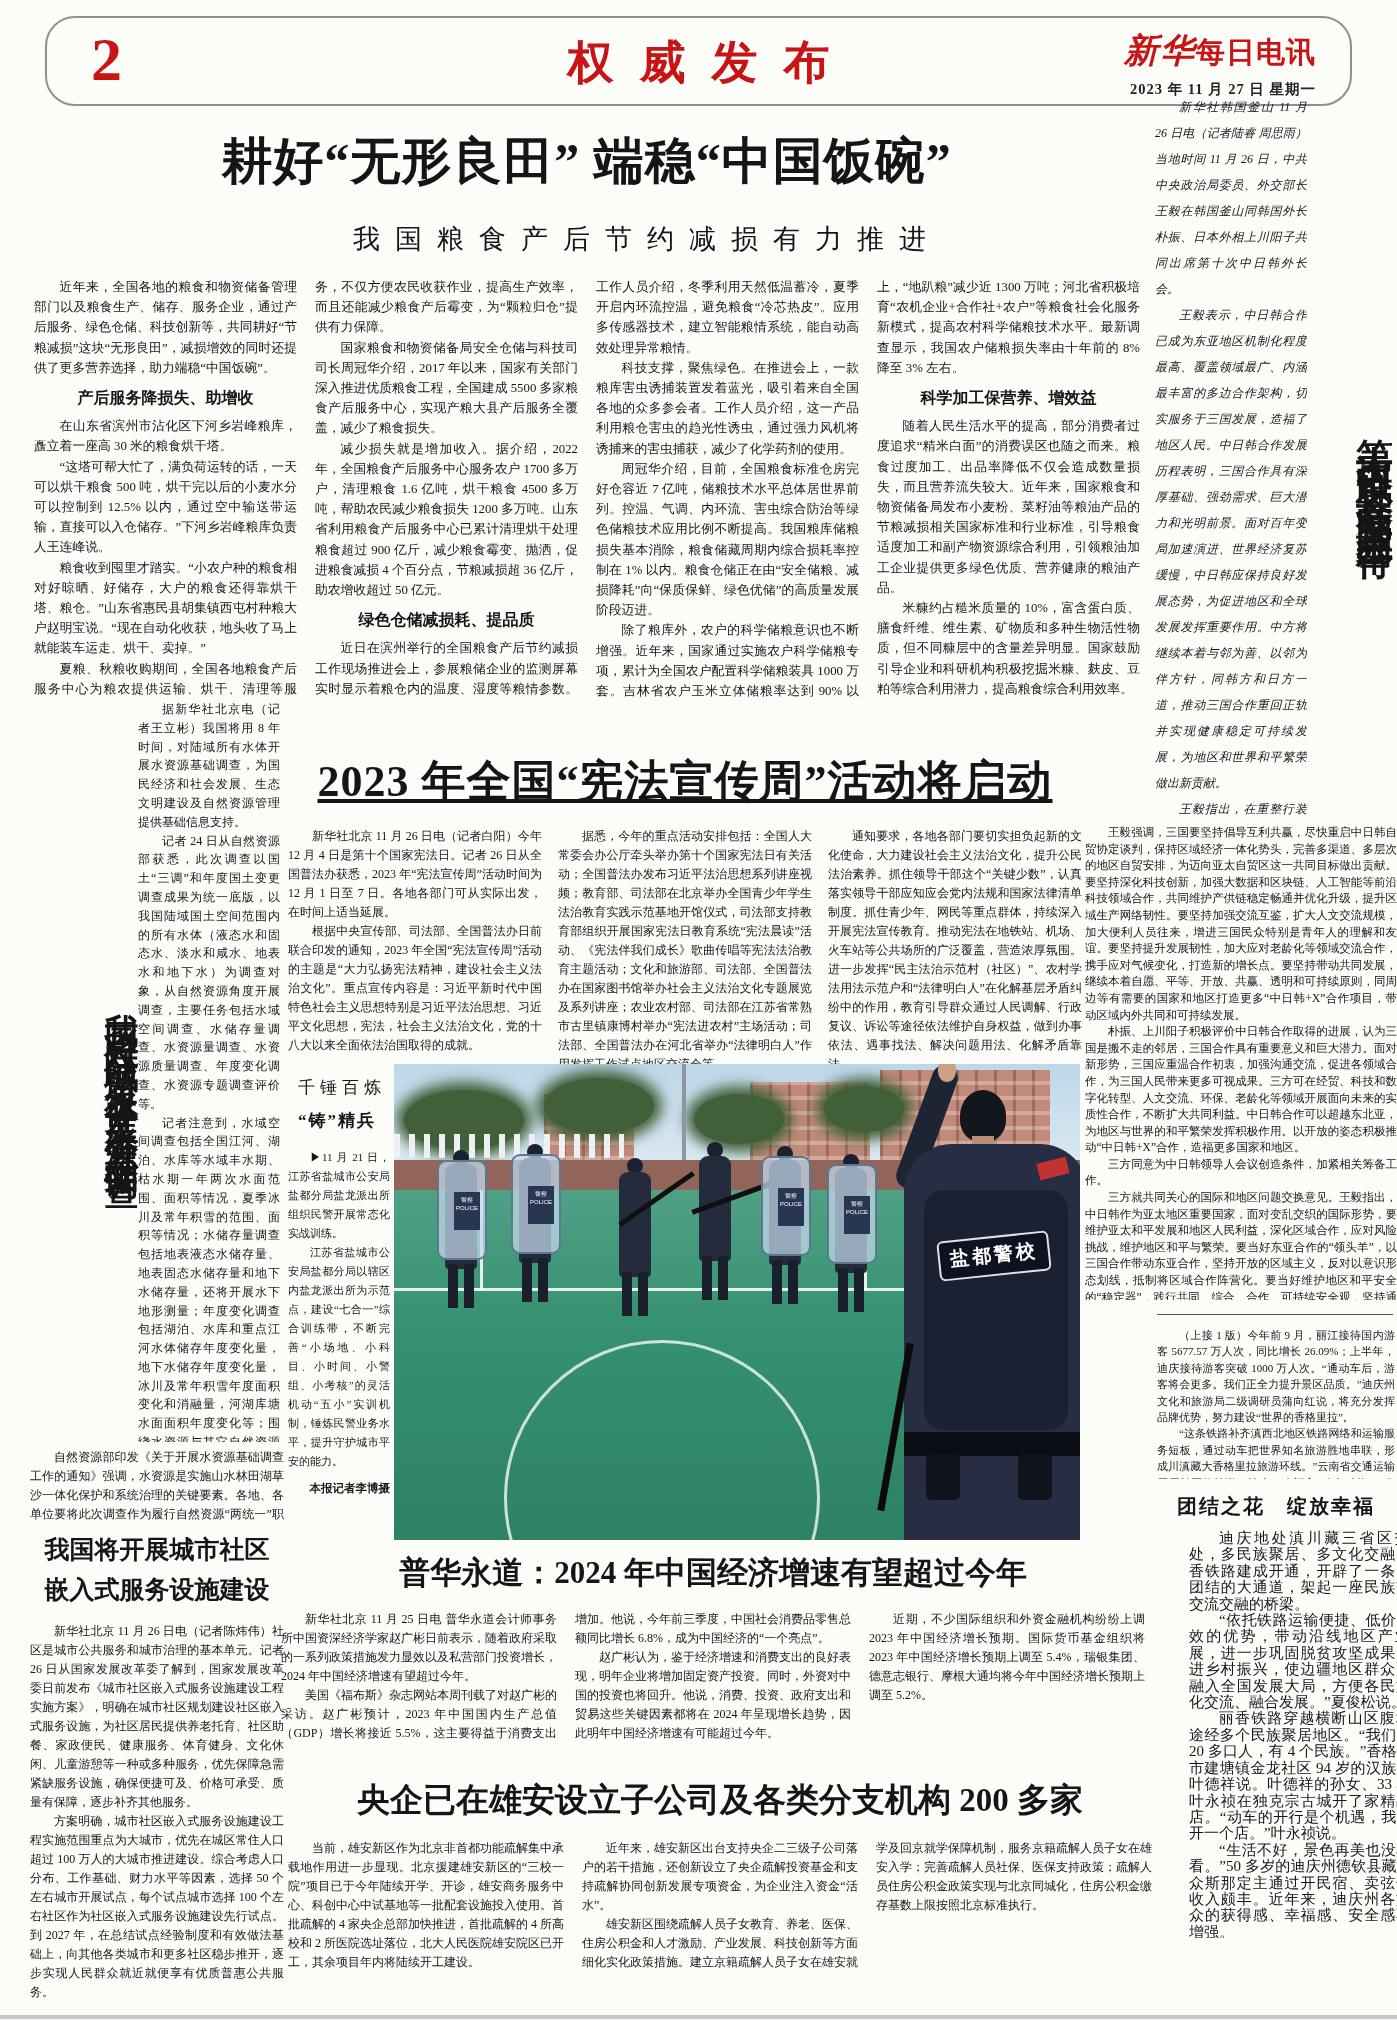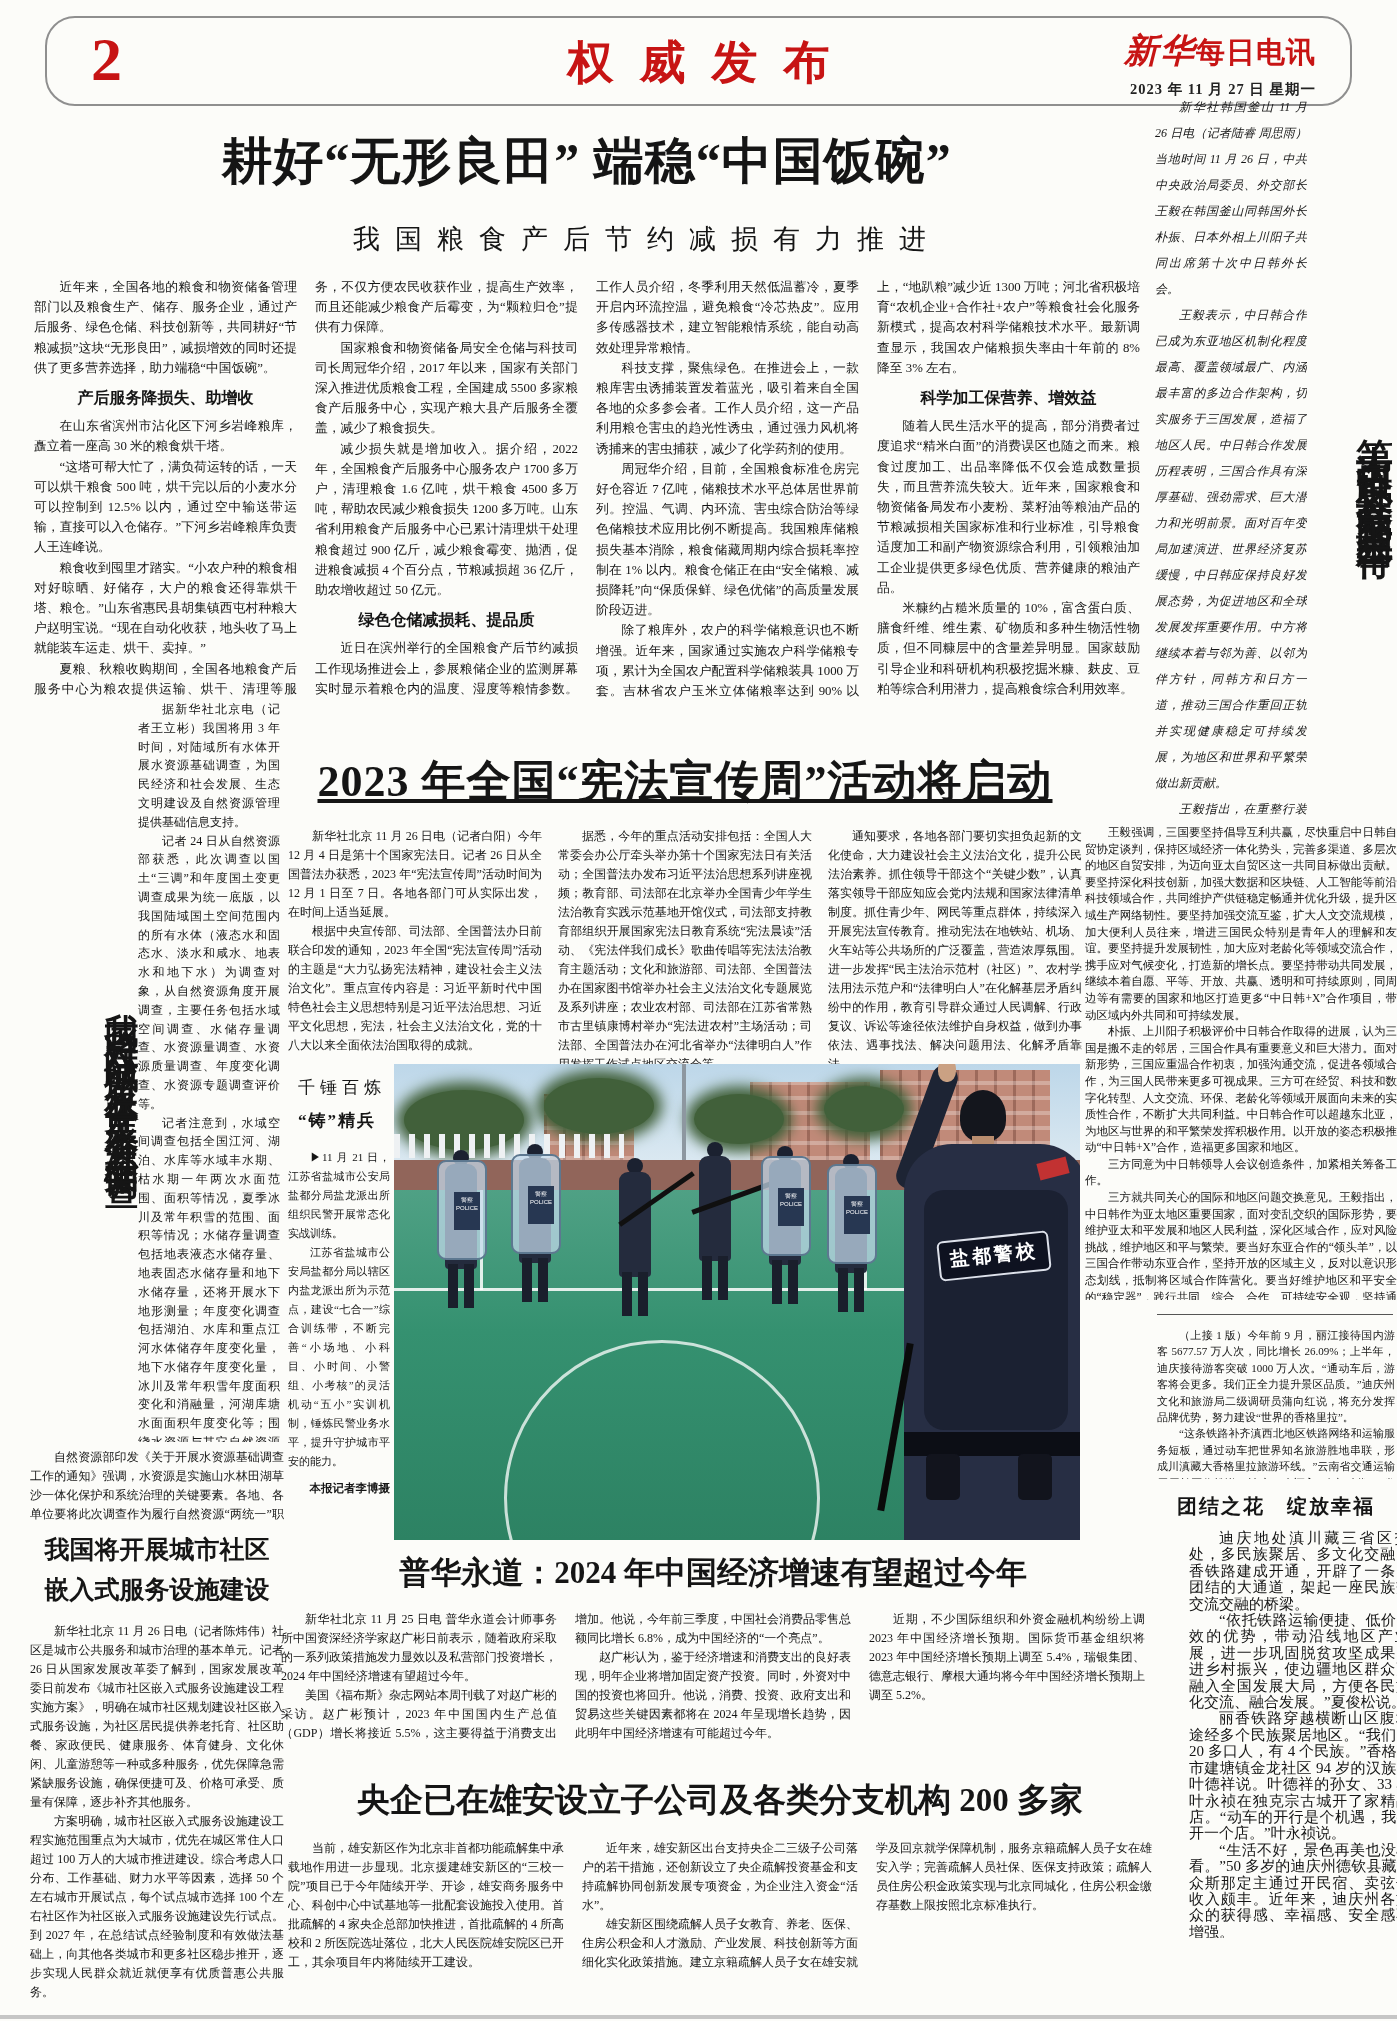--- a/index.html
+++ b/index.html
@@ -136,21 +136,21 @@
         <div class="sec-head">科学加工保营养、增效益</div>
         <p class="para">随着人民生活水平的提高，部分消费者过度追求“精米白面”的消费误区也随之而来。粮食过度加工、出品率降低不仅会造成数量损失，而且营养流失较大。近年来，国家粮食和物资储备局发布小麦粉、菜籽油等粮油产品的节粮减损相关国家标准和行业标准，引导粮食适度加工和副产物资源综合利用，引领粮油加工企业提供更多绿色优质、营养健康的粮油产品。</p>
         <p class="para">米糠约占糙米质量的 10%，富含蛋白质、膳食纤维、维生素、矿物质和多种生物活性物质，但不同糠层中的含量差异明显。国家鼓励引导企业和科研机构积极挖掘米糠、麸皮、豆粕等综合利用潜力，提高粮食综合利用效率。</p>
       </div>
   </div>
 
   <div class="water">
     <div class="row">
       <div class="vhead vh">我国将对陆域所有水体开展水资源基础调查</div>
       <div class="col clip">
-          <p class="para">据新华社北京电（记者王立彬）我国将用 3 年时间，对陆域所有水体开展水资源基础调查，为国民经济和社会发展、生态文明建设及自然资源管理提供基础信息支持。</p>
+          <p class="para">据新华社北京电（记者王立彬）我国将用 8 年时间，对陆域所有水体开展水资源基础调查，为国民经济和社会发展、生态文明建设及自然资源管理提供基础信息支持。</p>
           <p class="para">记者 24 日从自然资源部获悉，此次调查以国土“三调”和年度国土变更调查成果为统一底版，以我国陆域国土空间范围内的所有水体（液态水和固态水、淡水和咸水、地表水和地下水）为调查对象，从自然资源角度开展调查，主要任务包括水域空间调查、水储存量调查、水资源量调查、水资源质量调查、年度变化调查、水资源专题调查评价等。</p>
           <p class="para">记者注意到，水域空间调查包括全国江河、湖泊、水库等水域丰水期、枯水期一年两次水面范围、面积等情况，夏季冰川及常年积雪的范围、面积等情况；水储存量调查包括地表液态水储存量、地表固态水储存量和地下水储存量，还将开展水下地形测量；年度变化调查包括湖泊、水库和重点江河水体储存年度变化量，地下水储存年度变化量，冰川及常年积雪年度面积变化和消融量，河湖库塘水面面积年度变化等；围绕水资源与其它自然资源的相互关系，重点区域还将开展水资源专题调查评价。</p>
         </div>
     </div>
     <div class="tail clip">
         <p class="para">自然资源部印发《关于开展水资源基础调查工作的通知》强调，水资源是实施山水林田湖草沙一体化保护和系统治理的关键要素。各地、各单位要将此次调查作为履行自然资源“两统一”职责的重要举措抓紧抓好。</p>
       </div>
   </div>
 
   <div class="consti">

